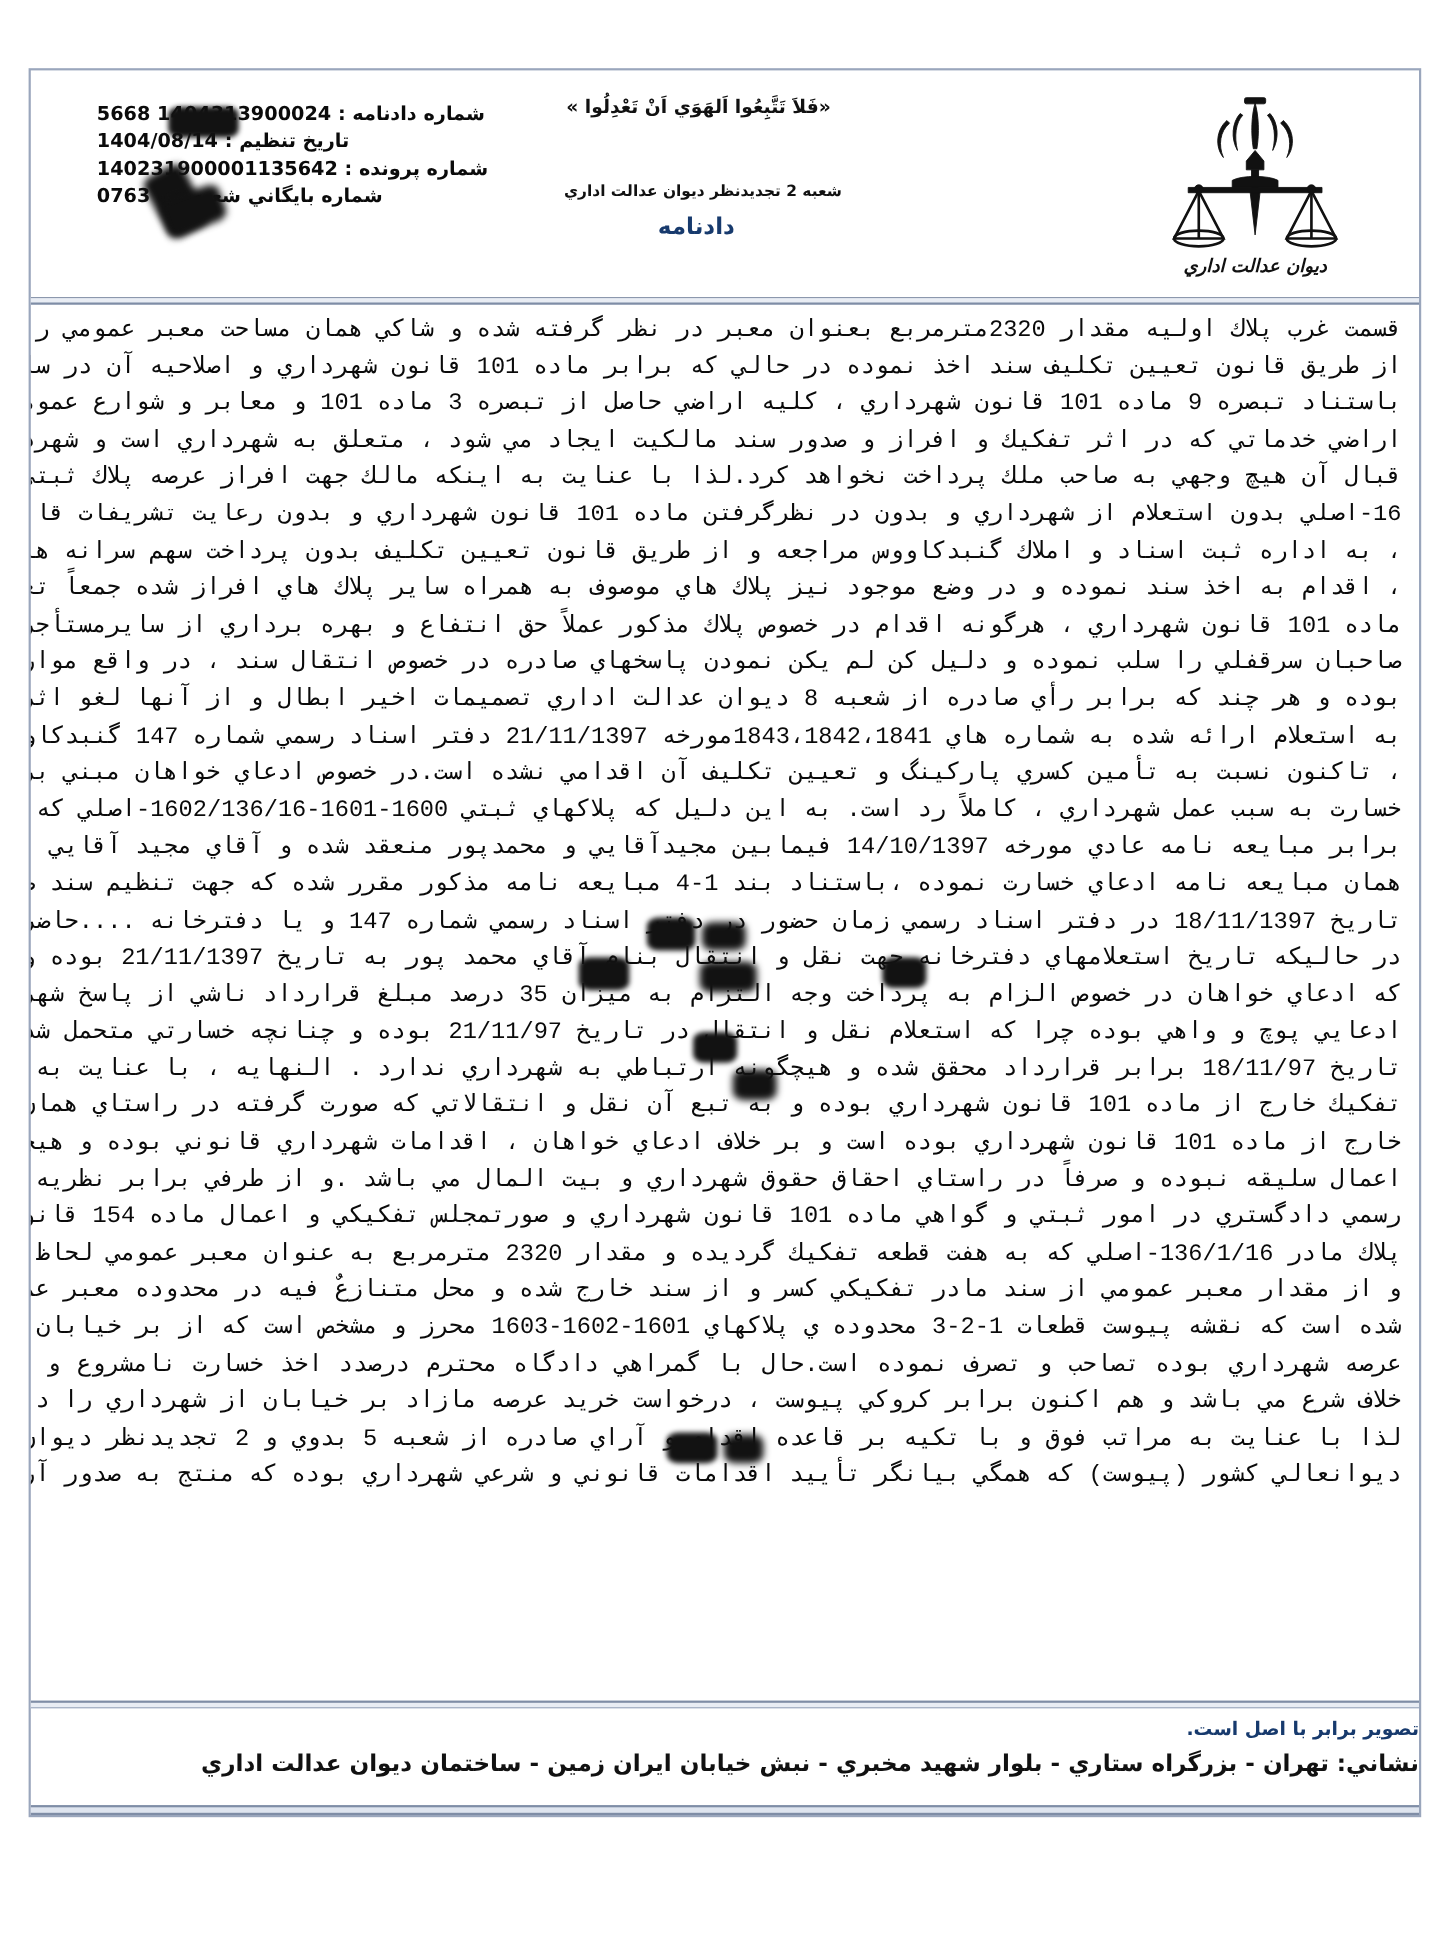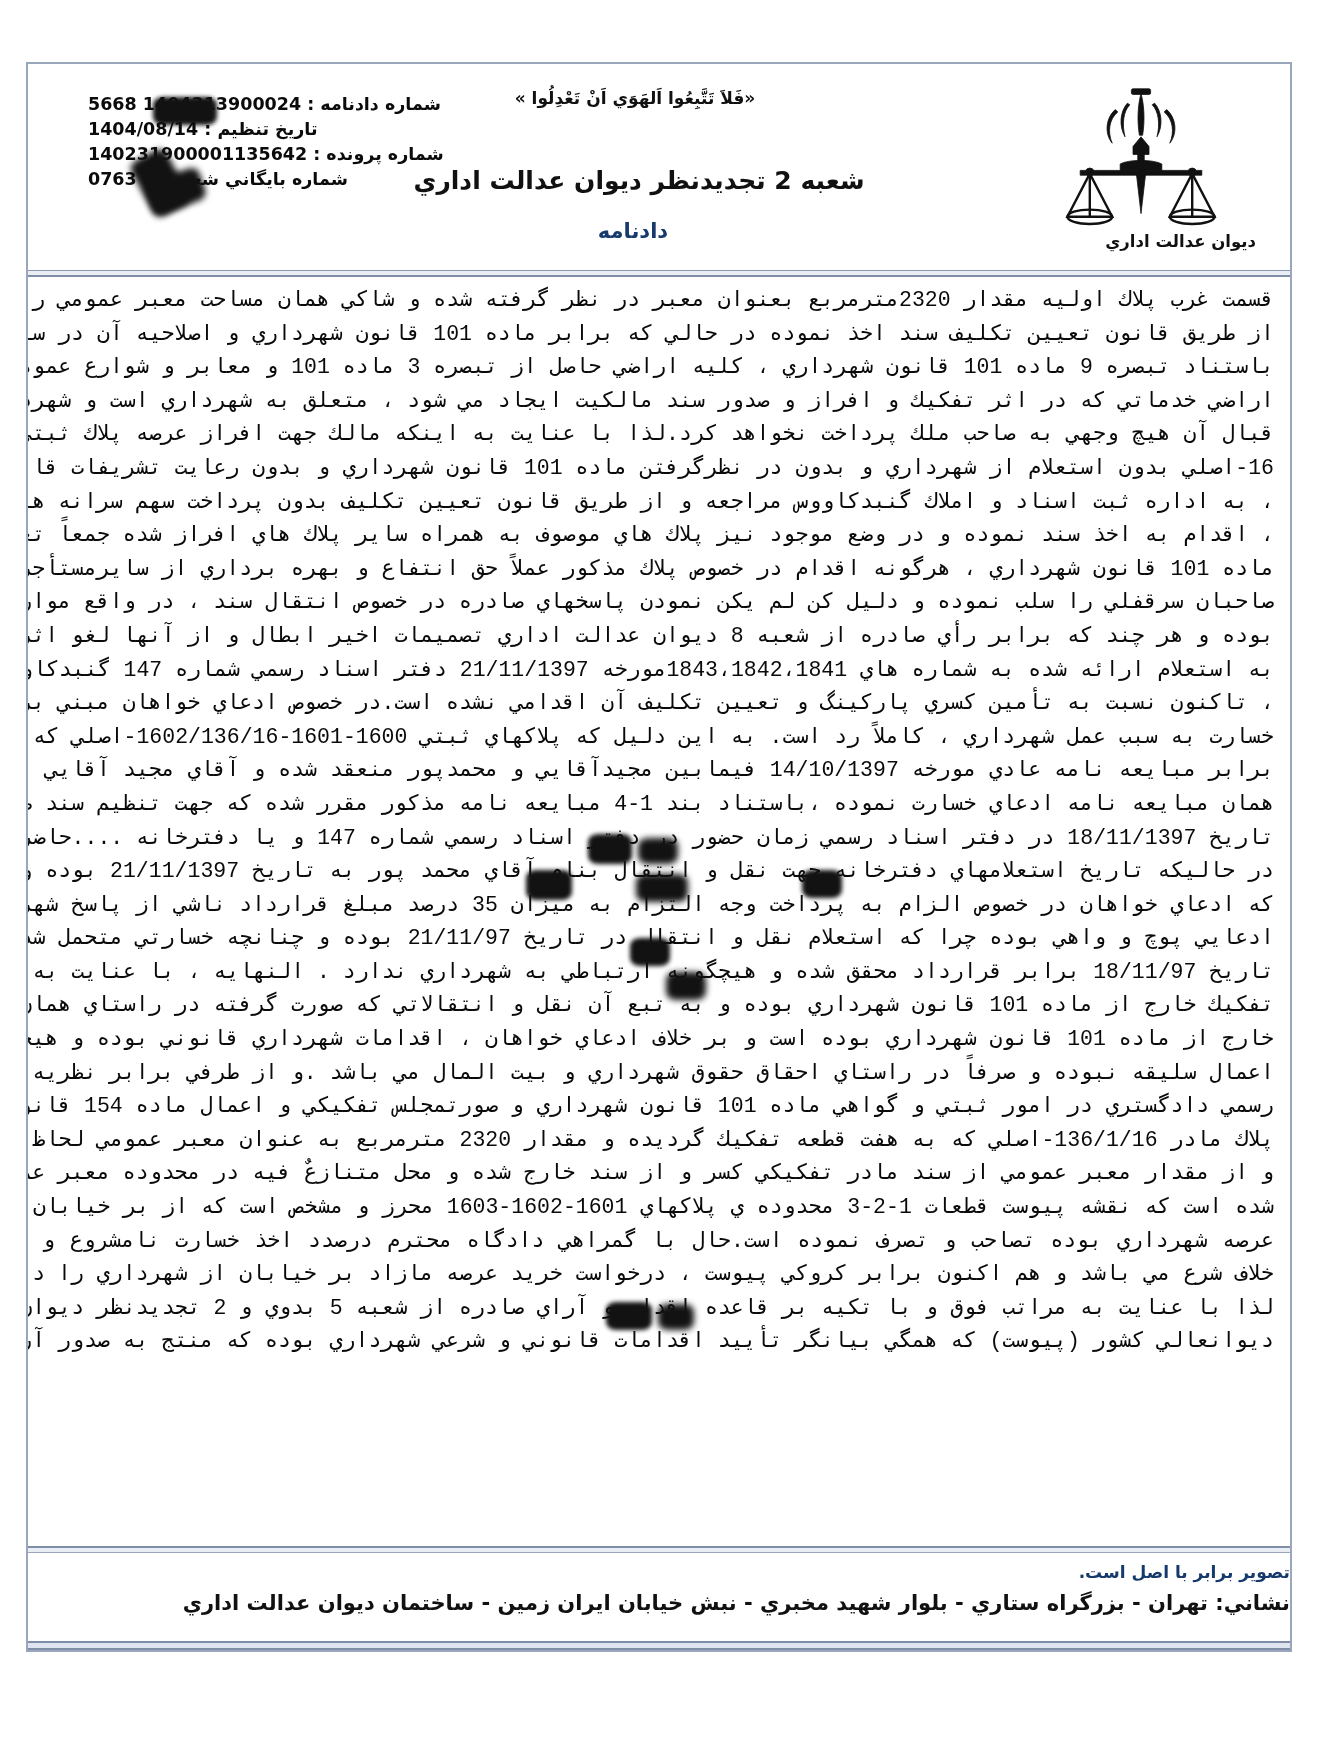--- a/index.html
+++ b/index.html
@@ -69,37 +69,39 @@
   }
   #verse{
     font-size:17px;
     font-weight:bold;
     color:#111;
     letter-spacing:.2px;
     margin:0 0 58px 0;
     padding-right:48px;
   }
   #branch{
-    font-size:25px;
+    font-size:14px;
     font-weight:bold;
     color:#111;
-    margin:0 0 24px 0;
+    margin:0 0 12px 0;
     padding-right:40px;
   }
   #doctype{
     font-size:21px;
     font-weight:bold;
     color:#173a6d;
     padding-right:52px;
   }
 
   #emblem-wrap{
     position:absolute;
     right:34px;top:12px;
     width:230px;
+    text-align:center;
+    font-style:italic;
   }
   #emblem{
     width:160px;height:160px;
     margin:0 auto;
     display:block;
   }
   #org-name{
     font-size:16.5px;
     font-weight:bold;
     color:#111;

